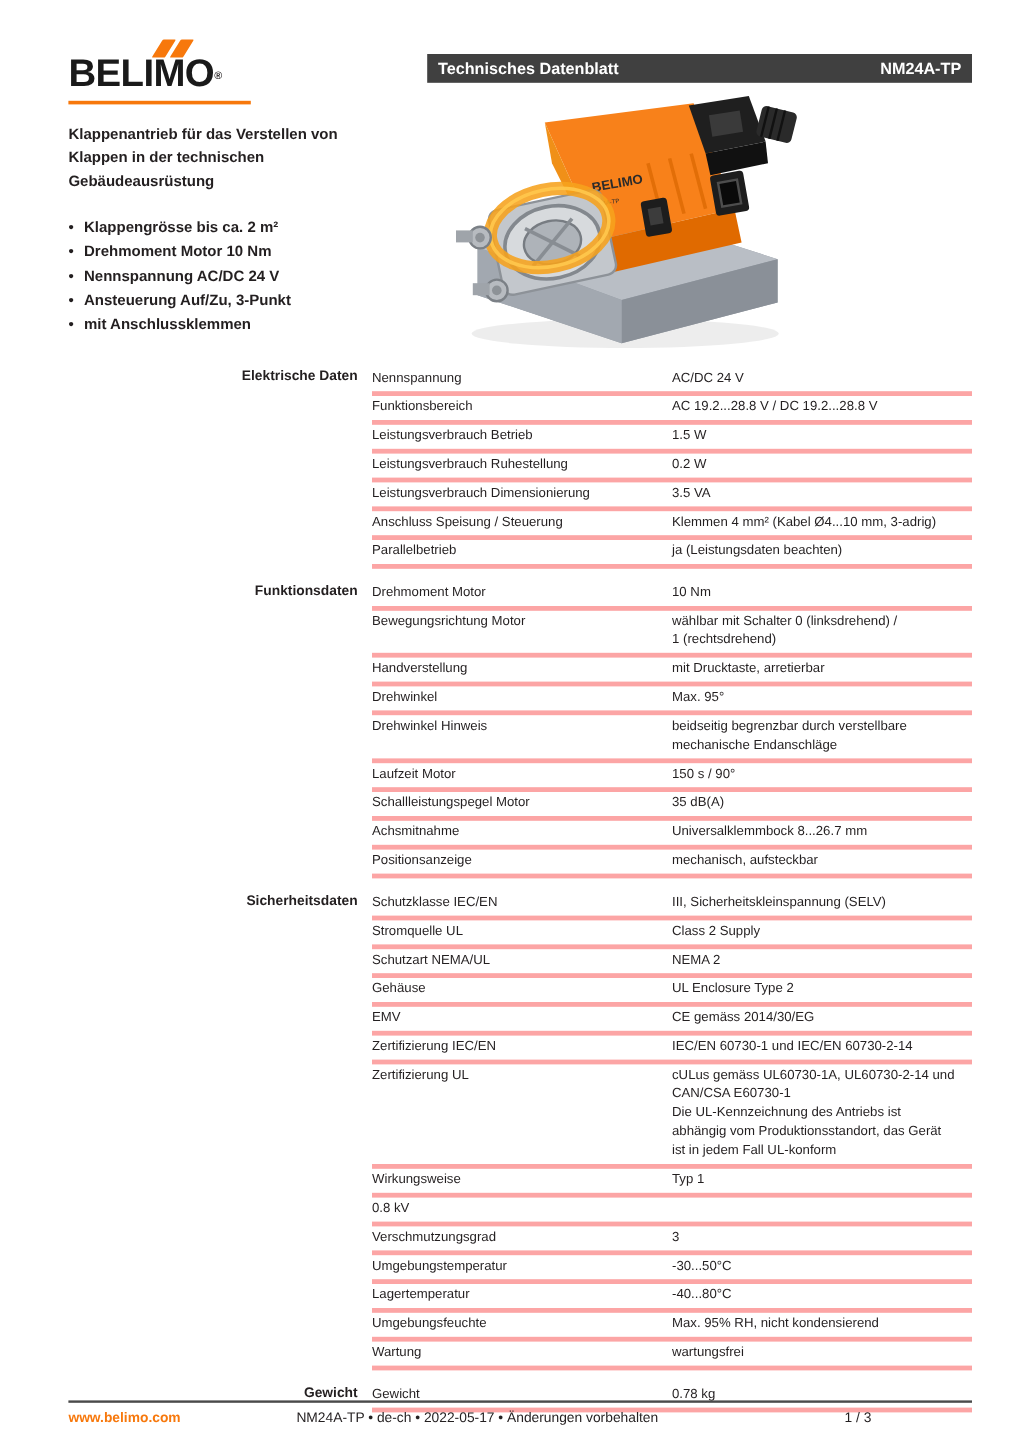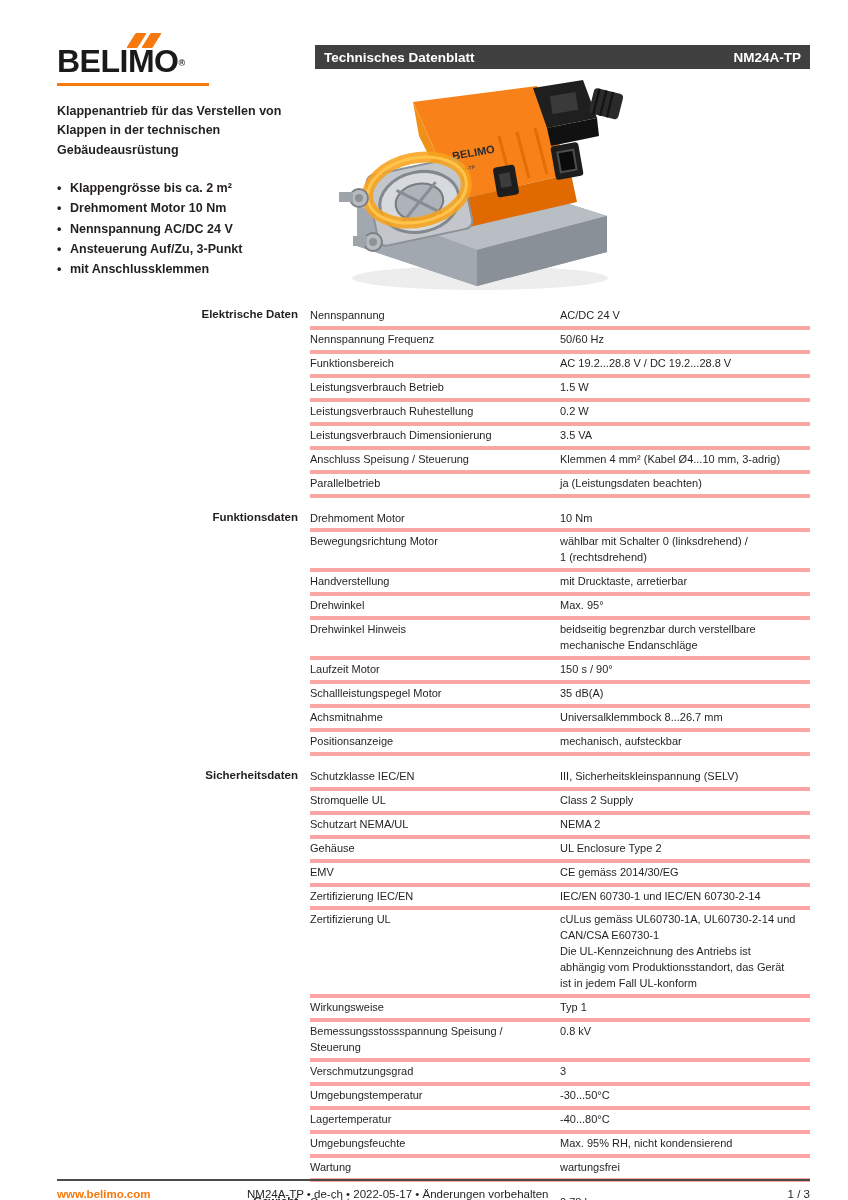--- a/index.html
+++ b/index.html
@@ -6,21 +6,21 @@
   body {
     width:848px; height:1200px;
     font-family:"Liberation Sans", sans-serif;
     color:#231f20;
     -webkit-font-smoothing:antialiased;
   }
   .page { position:relative; width:848px; height:1200px; overflow:hidden; }
   .content { padding:33px 38px 0 57px; }
 
   
-  .header-zone { display:flex; }
+  .header-zone { display:flex;gap:41px; }
   .left-col { width:258px; flex-shrink:0; }
   .right-col { flex:1; padding-top:12px; }
 
   
   .logo { width:160px; }
   .logo-slashes { display:flex; gap:4px; margin-left:74px; height:15px; }
   .logo-slashes .sl {
     width:11px; height:15px; background:#f7780c;
     transform:skewX(-32deg); border-radius:1px;
   }
@@ -68,26 +68,26 @@
   }
   .rows { flex:1; margin-left:12px; }
   .row {
     display:flex; border-bottom:4px solid #fca5a5;
     padding:2px 0 2px 0; font-size:11px; line-height:1.45;
   }
   .row-label { width:250px; flex-shrink:0; padding-right:10px; box-sizing:border-box; white-space:pre-line; }
   .row-value { flex:1; white-space:pre-line; }
 
   
-  .footer { position:absolute; left:57px; right:38px; bottom:0; }
+  .footer { position:absolute; left:57px; right:38px; bottom:12px; }
   .footer-rule { height:2px; background:#4a4a4a; margin-bottom:7px; }
   .footer-row { display:flex; align-items:baseline; font-size:11.5px; }
   .footer-link { color:#f7780c; font-weight:bold; width:190px; text-decoration:none; cursor:pointer; }
   .footer-meta { flex:1; text-align:left; color:#231f20; }
-  .footer-page { width:190px; text-align:right; }
+  .footer-page { width:190px; text-align:center; }
 </style>
 </head>
 <body>
 
 <div class="page">
   <div class="content">
 
     <div class="header-zone">
       <div class="left-col">
         <div class="logo">
@@ -179,24 +179,20 @@
 
     <div class="tech-table" id="tech-table">
         <div class="section">
           <div class="section-name">Elektrische Daten</div>
           <div class="rows">
             <div class="row">
               <div class="row-label">Nennspannung</div>
               <div class="row-value">AC/DC 24 V</div>
             </div>
             <div class="row">
-              <div class="row-label">Nennspannung Frequenz</div>
-              <div class="row-value">50/60 Hz</div>
-            </div>
-            <div class="row">
               <div class="row-label">Funktionsbereich</div>
               <div class="row-value">AC 19.2...28.8 V / DC 19.2...28.8 V</div>
             </div>
             <div class="row">
               <div class="row-label">Leistungsverbrauch Betrieb</div>
               <div class="row-value">1.5 W</div>
             </div>
             <div class="row">
               <div class="row-label">Leistungsverbrauch Ruhestellung</div>
               <div class="row-value">0.2 W</div>
@@ -291,22 +287,20 @@
 CAN/CSA E60730-1
 Die UL-Kennzeichnung des Antriebs ist
 abhängig vom Produktionsstandort, das Gerät
 ist in jedem Fall UL-konform</div>
             </div>
             <div class="row">
               <div class="row-label">Wirkungsweise</div>
               <div class="row-value">Typ 1</div>
             </div>
             <div class="row">
-              <div class="row-label">Bemessungsstossspannung Speisung /
-Steuerung</div>
               <div class="row-value">0.8 kV</div>
             </div>
             <div class="row">
               <div class="row-label">Verschmutzungsgrad</div>
               <div class="row-value">3</div>
             </div>
             <div class="row">
               <div class="row-label">Umgebungstemperatur</div>
               <div class="row-value">-30...50°C</div>
             </div>

